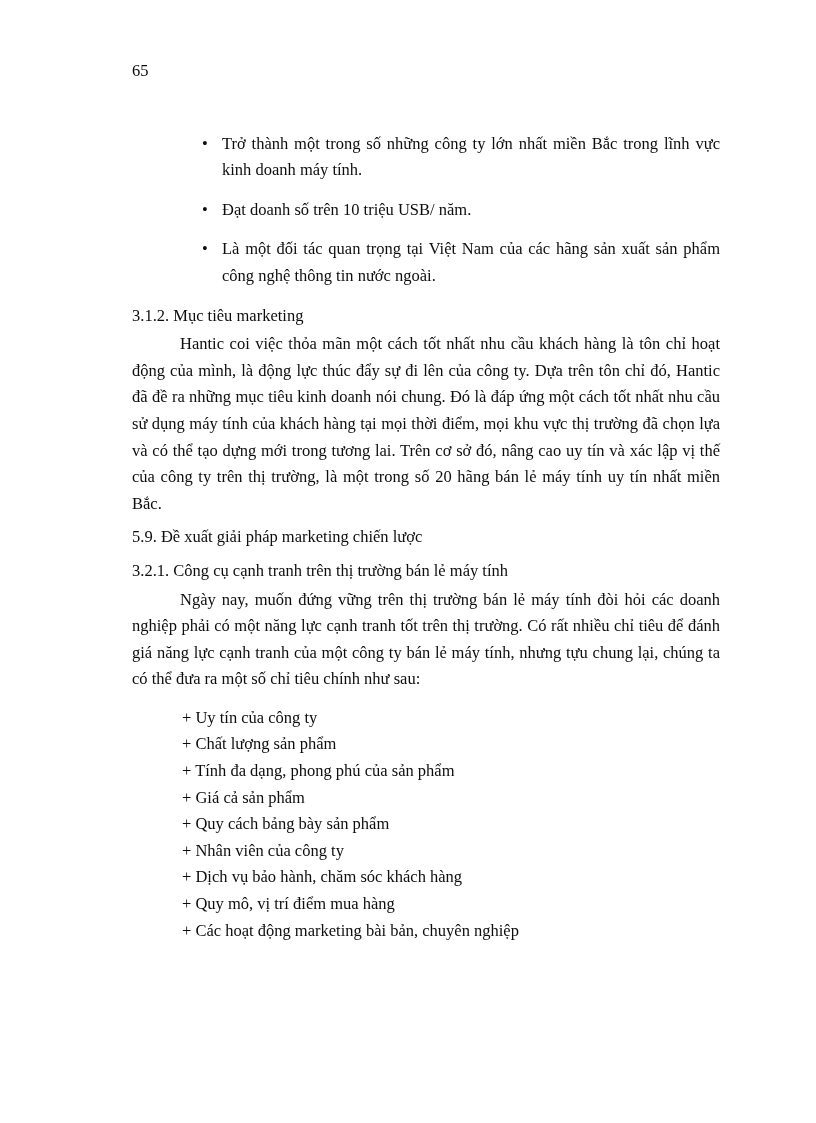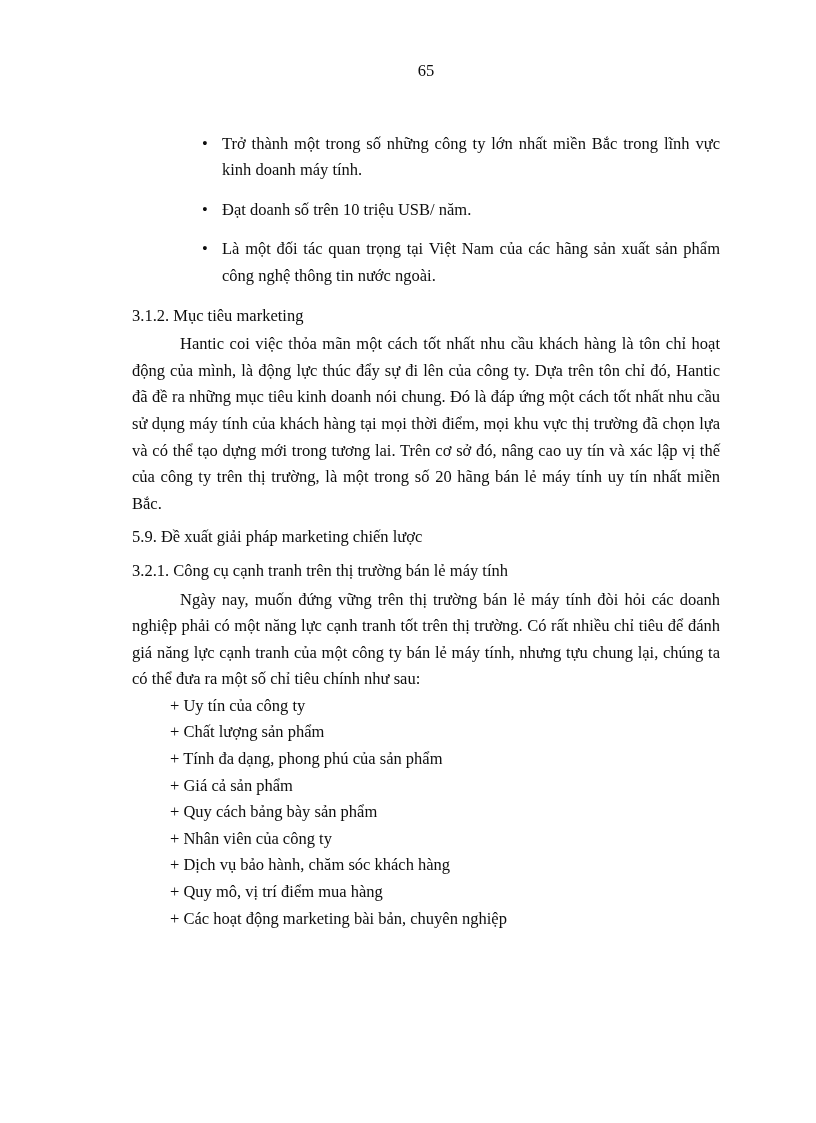--- a/index.html
+++ b/index.html
@@ -16,21 +16,20 @@
     line-height: 26.6px;
     color: #0d0d0d;
   }
   .page {
     box-sizing: border-box;
     width: 816px;
     height: 1123px;
     padding: 58px 96px 40px 132px;
   }
   .page-number {
-    text-align: center;
     margin: 0 0 46px 0;
   }
   p.body-para {
     margin: 0;
     text-align: justify;
   }
   p.body-para.indented {
     text-indent: 48px;
   }
   ul.bullet-list {
@@ -49,21 +48,21 @@
     left: 70px;
     top: 0;
   }
   h3.doc-heading {
     font-size: 16.5px;
     line-height: 26.6px;
     font-weight: normal;
     margin: 7px 0 2px 0;
   }
   .plus-list {
-    margin: 0;
+    margin: 12px;
     padding: 0;
   }
   .plus-list .plus-item {
     padding-left: 38px;
   }
 </style>
 </head>
 <body>
 
 <div class="page">

